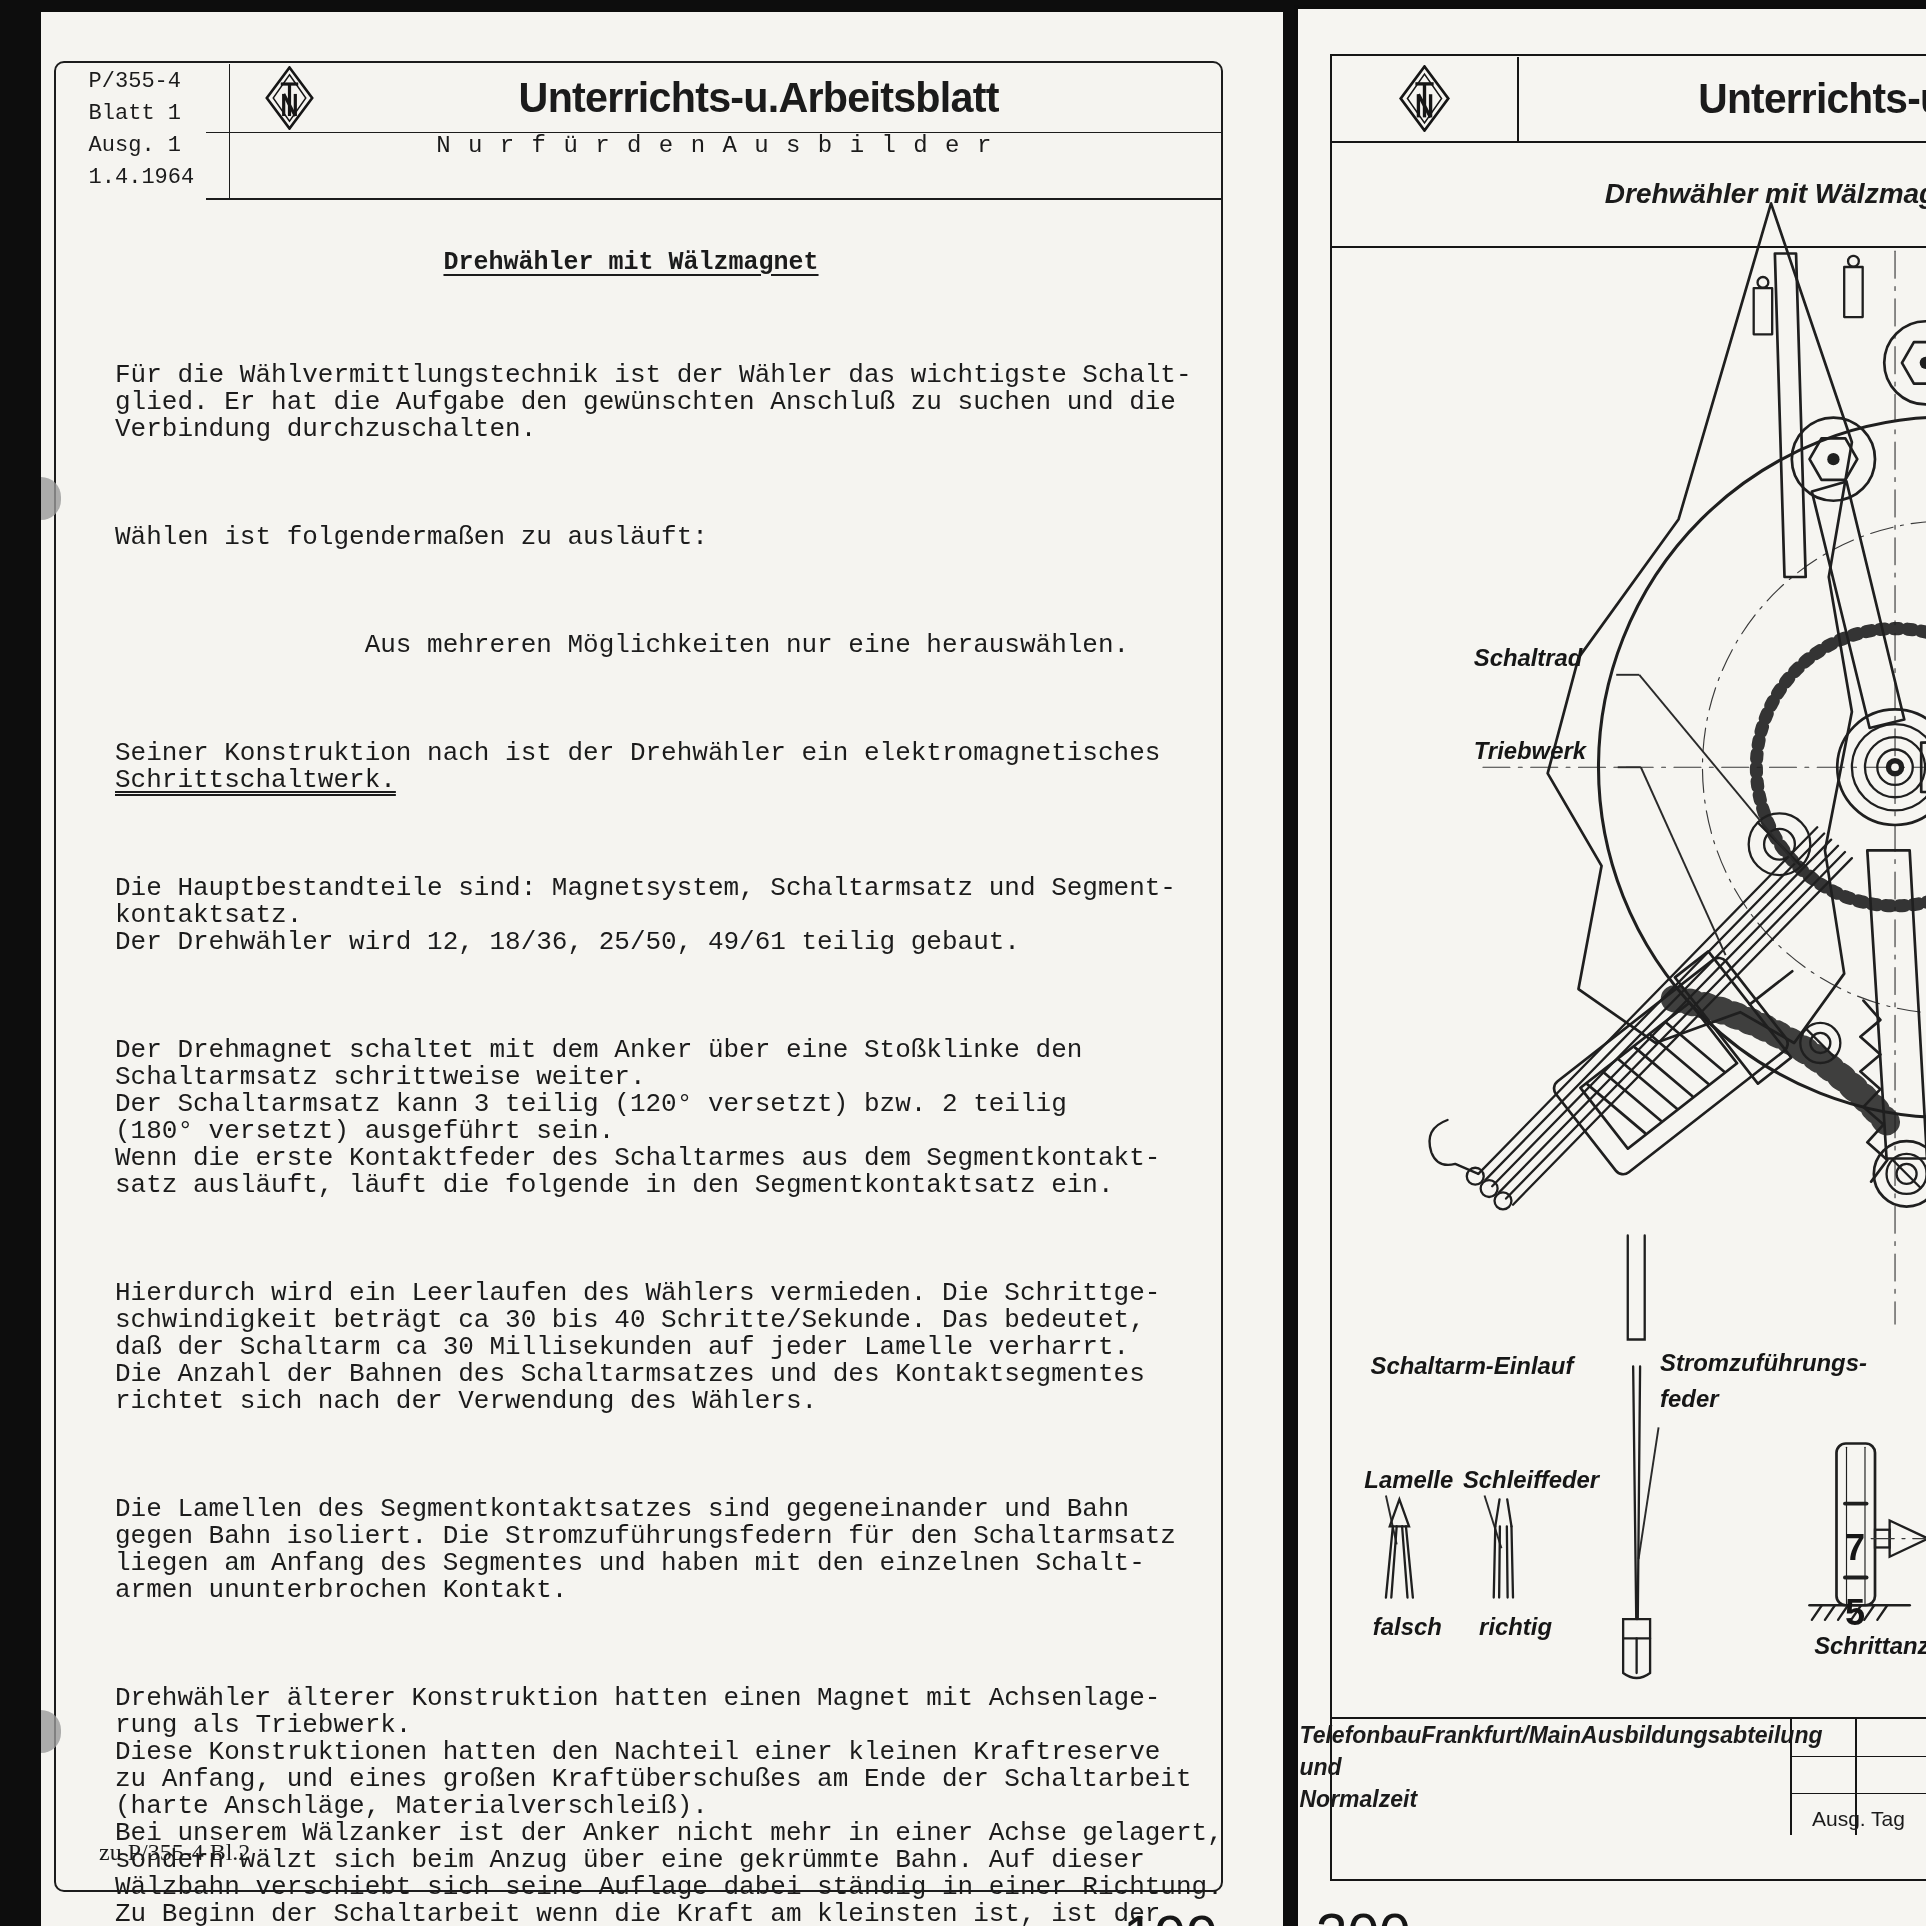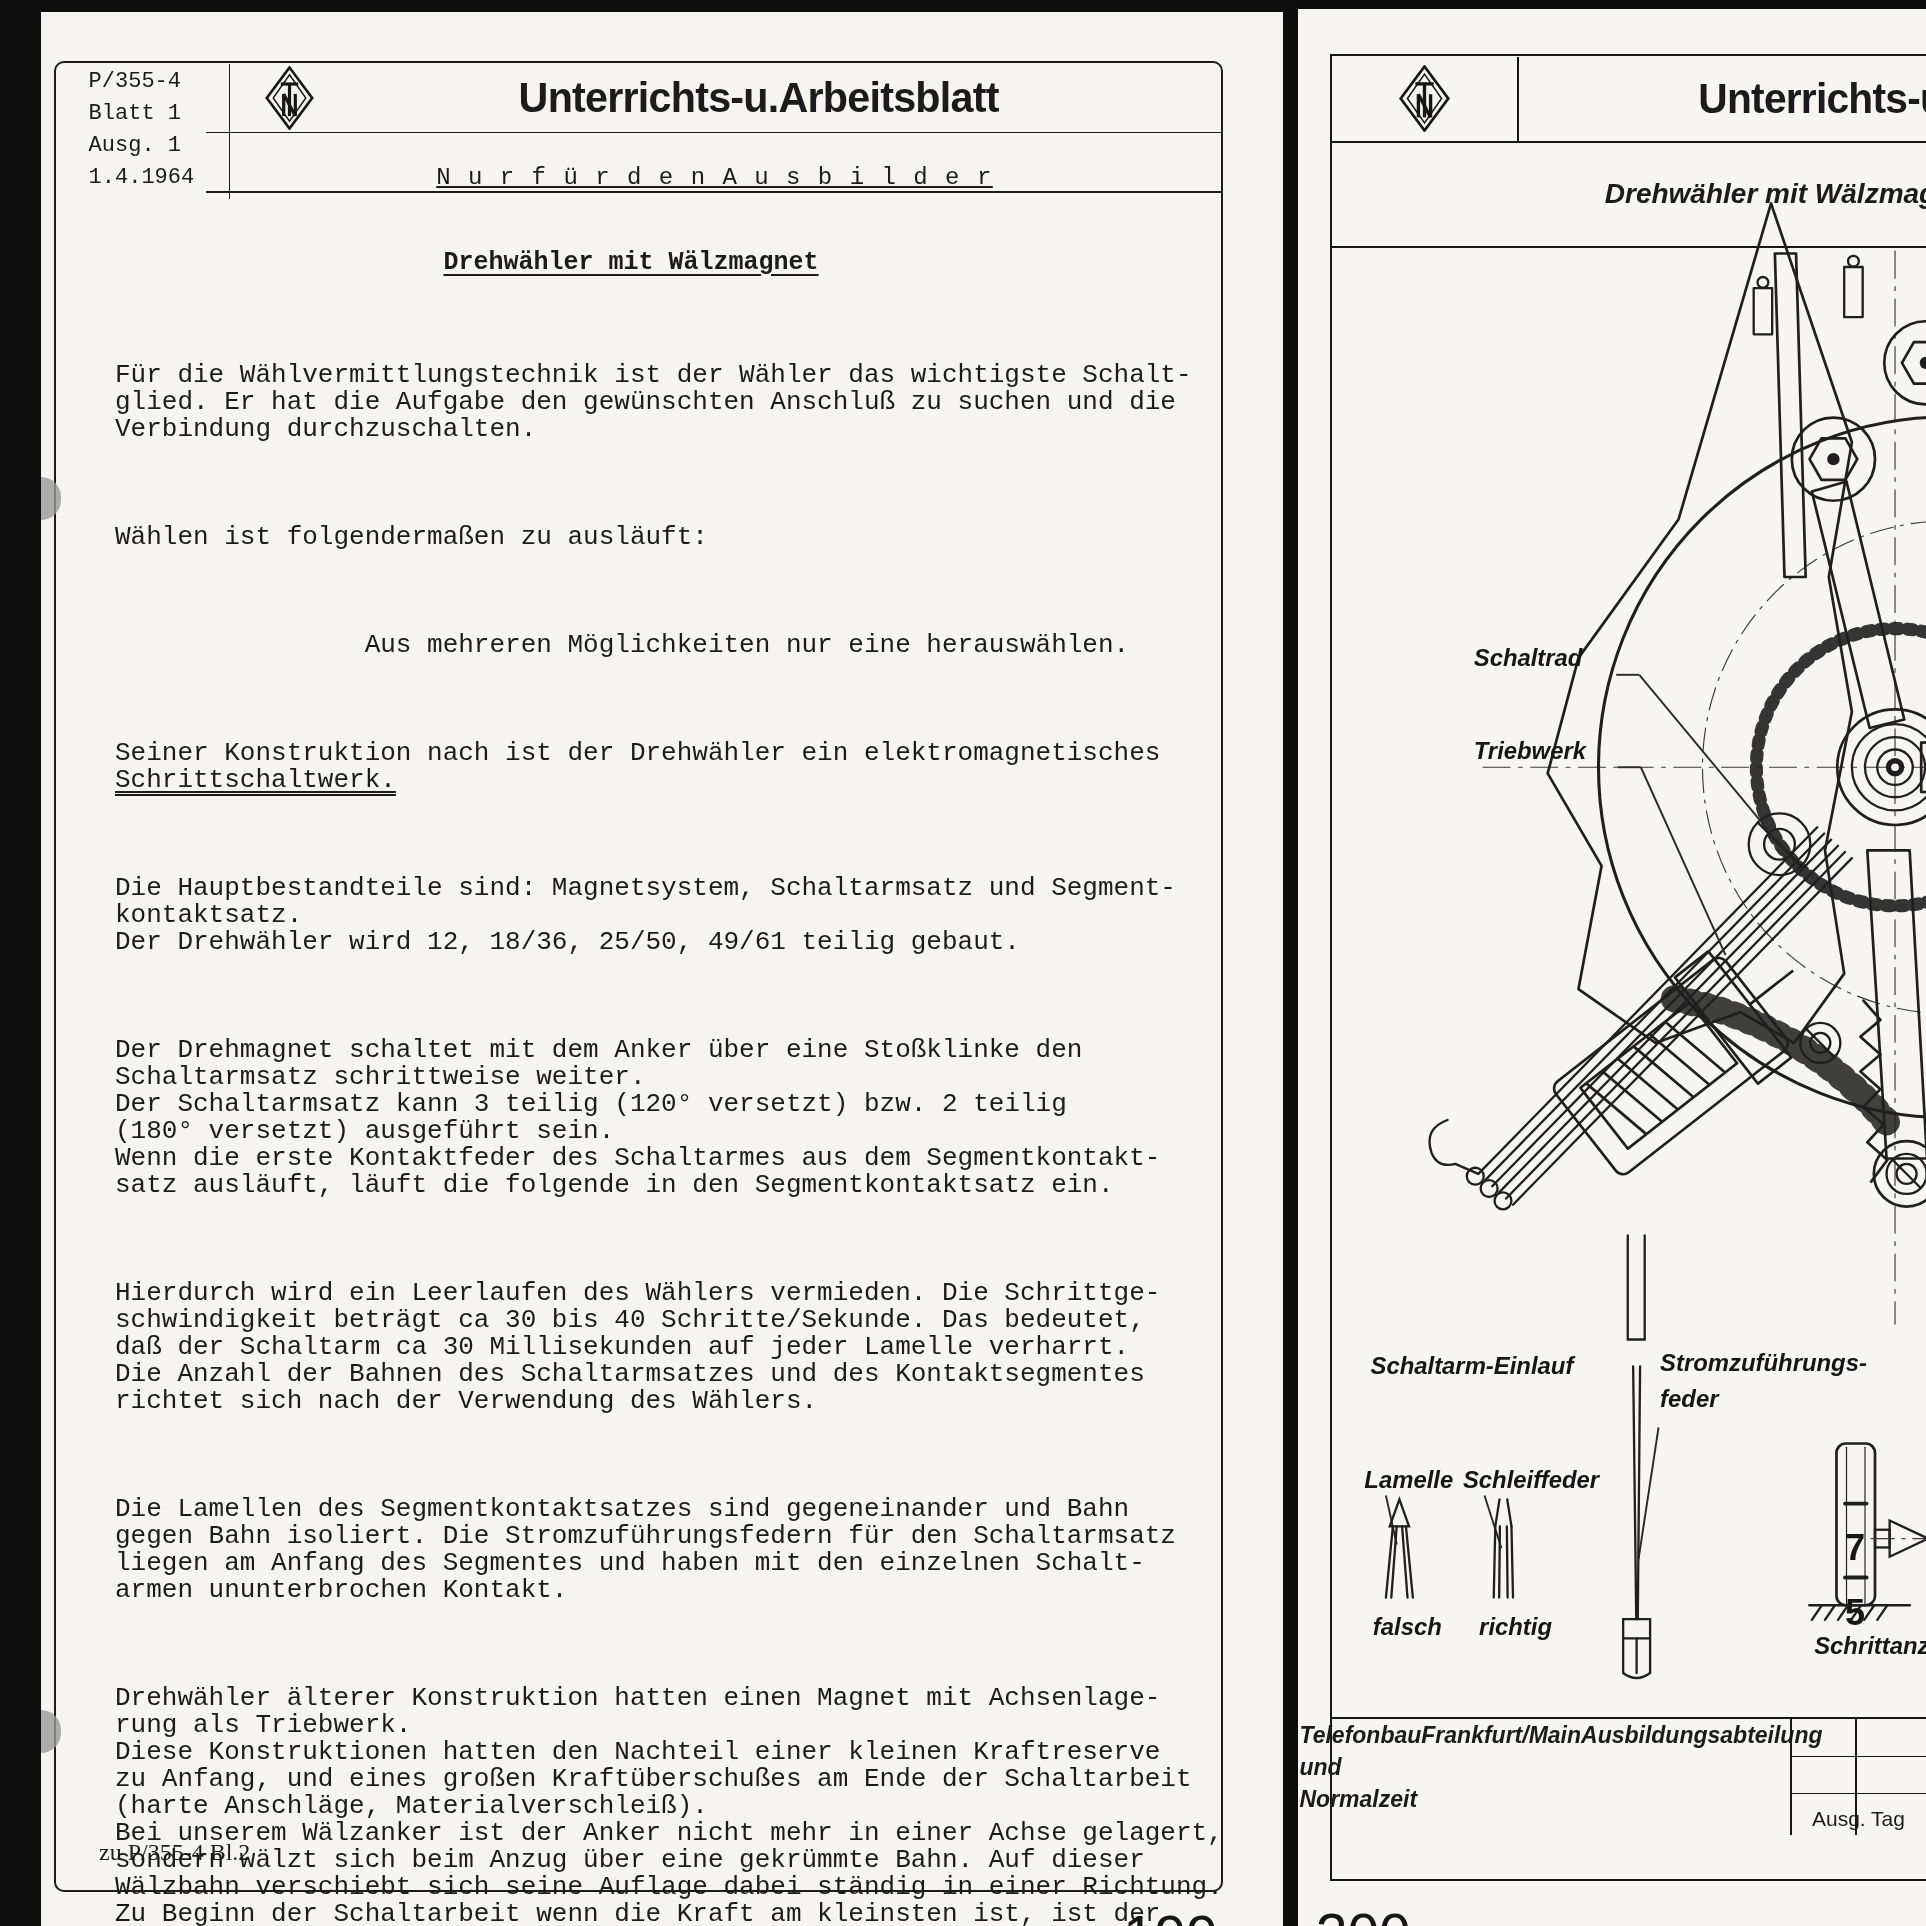--- a/index.html
+++ b/index.html
@@ -11,22 +11,22 @@
               border:4.6px solid #0c0c0c;box-sizing:border-box;}
   
   .lframe{position:absolute;left:13px;top:49px;width:1169px;height:1831px;
           border:2.3px solid #1c1c1c;border-radius:10px;box-sizing:border-box;}
   .lcell{position:absolute;left:15.4px;top:52px;width:148px;height:135px;
          border-right:1.9px solid #1c1c1c;box-sizing:border-box;
          font-family:"Liberation Mono",monospace;font-size:22px;line-height:32px;
          padding:2.3px 0 0 6.2px;margin-left:26px;}
   .lrow1{position:absolute;left:165px;top:52px;width:1017px;height:69px;
          border-bottom:1.9px solid #1c1c1c;box-sizing:border-box;display:flex;align-items:center;}
-  .lrow2{position:absolute;left:165px;top:120px;width:1017px;height:61px;
-         border-bottom:2.3px solid #1c1c1c;box-sizing:border-box;display:flex;align-items:flex-end;justify-content:center;text-decoration:underline;}
+  .lrow2{position:absolute;left:165px;top:120px;width:1017px;height:68px;
+         border-bottom:2.3px solid #1c1c1c;box-sizing:border-box;display:flex;align-items:flex-start;justify-content:center;}
   .logo-wrap{width:166px;display:flex;justify-content:center;align-items:center;}
   .doc-title{flex:1;text-align:center;padding-right:81px;
              font-weight:bold;font-size:43px;letter-spacing:-0.8px;transform:scaleX(.96);}
   .nur{font-family:"Liberation Mono",monospace;font-size:24px;letter-spacing:1.5px;}
   .lheading{position:absolute;left:0;right:62px;top:236px;text-align:center;
             font-family:"Liberation Mono",monospace;font-weight:bold;font-size:25px;
             text-decoration:underline;text-underline-offset:4.6px;}
   .lbody{position:absolute;left:58px;top:296px;width:1160px;
          font-family:"Liberation Mono",monospace;font-size:26px;line-height:27px;
          white-space:pre-wrap;}

